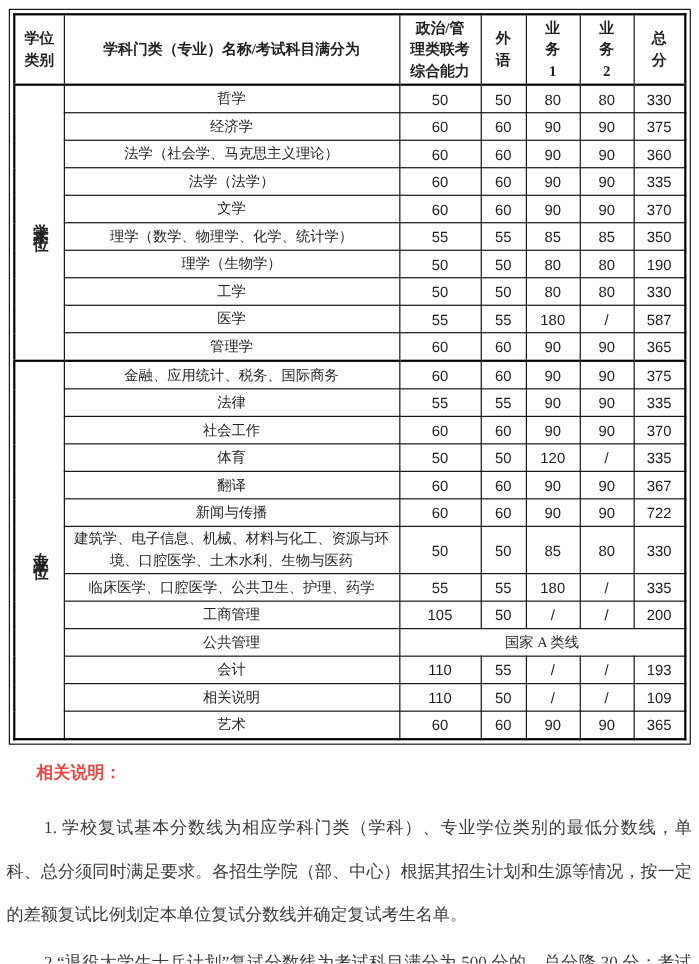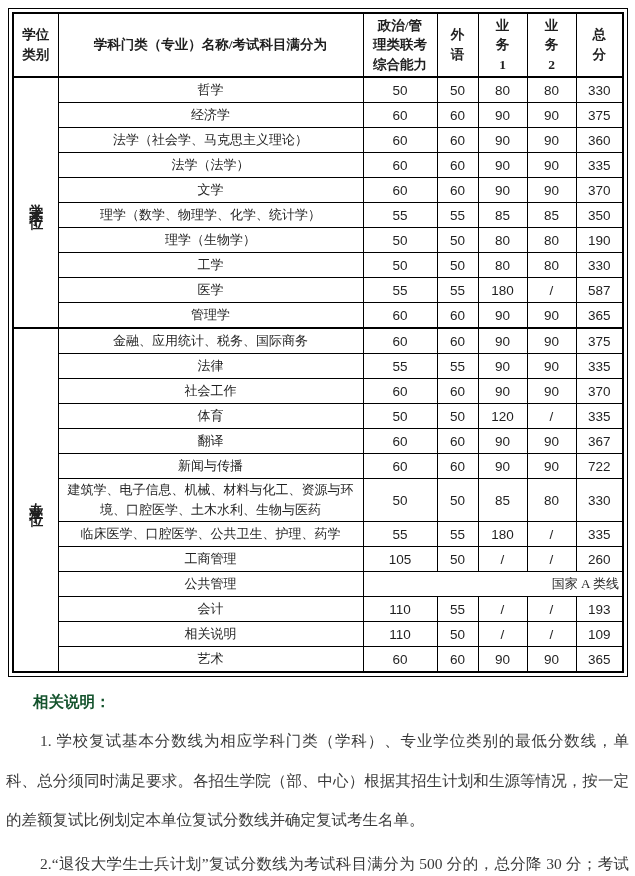--- a/index.html
+++ b/index.html
@@ -65,31 +65,31 @@
   }
   
   td.score-cell {
     font-family: "Liberation Sans", "DejaVu Sans", sans-serif;
     font-size: 13.5px;
     text-align: center;
     height: 22px;
   }
   td.span-cell {
     font-size: 13px;
-    text-align: right;
+    text-align: center;
     height: 22px;
   }
   
   .notes { margin: 15px 6px 0 6px; }
   .notes-heading {
     font-family: "Liberation Sans", "DejaVu Sans", sans-serif;
     font-weight: bold;
     font-size: 15.5px;
-    color: #14532d;
-    margin: 0 0 8px 27px;
+    color: #ef4444;
+    margin: 0 0 20px 27px;
   }
   .note-p {
     font-size: 15.5px;
     color: #3a3a3a;
     line-height: 2.55;
     text-align: justify;
     text-indent: 2.2em;
     margin: 0;
   }
   .note-p.tight { line-height: 2.05; margin-top: 8px; }
@@ -274,21 +274,21 @@
           <td class="score-cell">180</td>
           <td class="score-cell">/</td>
           <td class="score-cell">335</td>
         </tr>
         <tr>
           <td class="subject-cell">工商管理</td>
           <td class="score-cell">105</td>
           <td class="score-cell">50</td>
           <td class="score-cell">/</td>
           <td class="score-cell">/</td>
-          <td class="score-cell">260</td>
+          <td class="score-cell">200</td>
         </tr>
         <tr>
           <td class="subject-cell">公共管理</td>
           <td class="span-cell" colspan="5">国家 A 类线</td>
         </tr>
         <tr>
           <td class="subject-cell">会计</td>
           <td class="score-cell">110</td>
           <td class="score-cell">55</td>
           <td class="score-cell">/</td>

